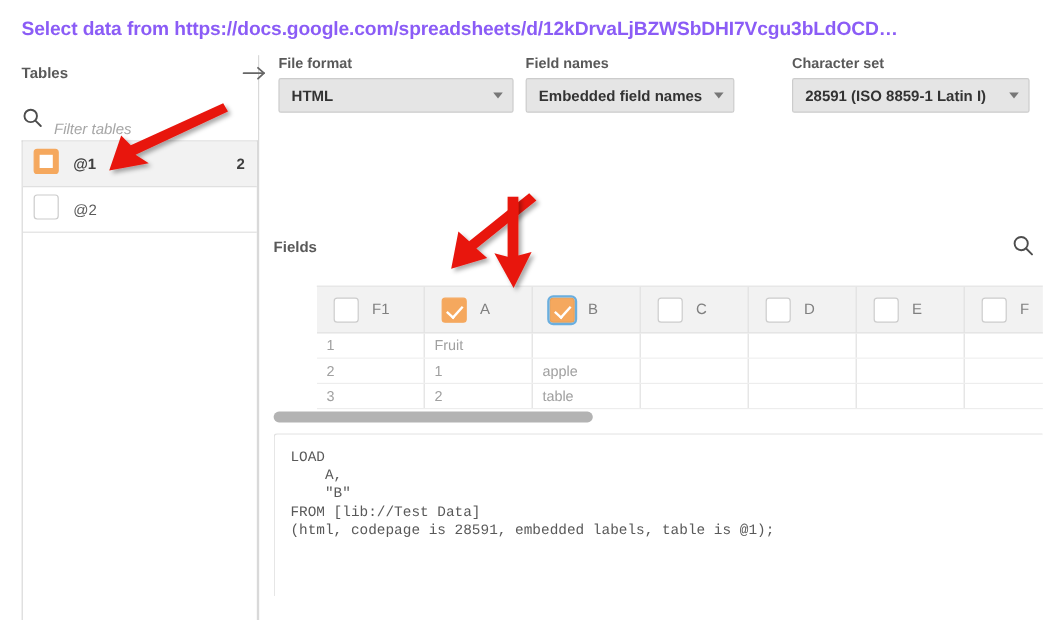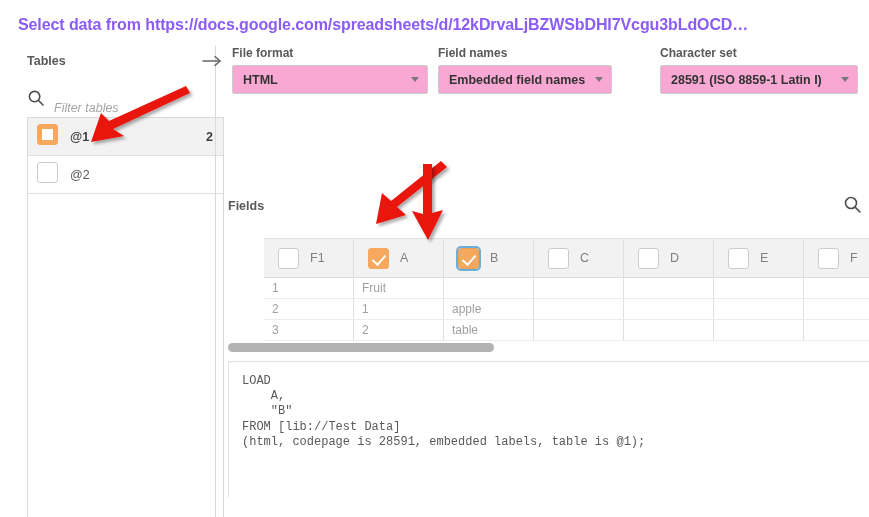--- a/index.html
+++ b/index.html
@@ -25,21 +25,21 @@
     font-size: 16px;
     font-weight: bold;
     color: #8b5cf6;
     letter-spacing: -0.1px;
     white-space: nowrap;
   }
 
   
   .tables-panel {
     position: absolute;
-    left: 9px;
+    left: 0;
     top: 46px;
     width: 216px;
     height: 471px;
   }
   .tables-heading {
     position: absolute;
     left: 18px;
     top: 8px;
     font-size: 12.5px;
     font-weight: bold;
@@ -180,21 +180,21 @@
     font-size: 12px;
     font-weight: bold;
     color: #595959;
     margin-bottom: 5px;
     display: block;
   }
   .select-box {
     height: 29px;
     border: 1px solid #cccccc;
     border-radius: 2px;
-    background: #f9a8d4;
+    background: #e5e5e5;
     display: flex;
     align-items: center;
     padding: 0 8px 0 10px;
     box-sizing: border-box;
     font-size: 12.5px;
     color: #333333;
     font-weight: bold;
   }
   .select-box .val {
     flex: 1 1 auto;

